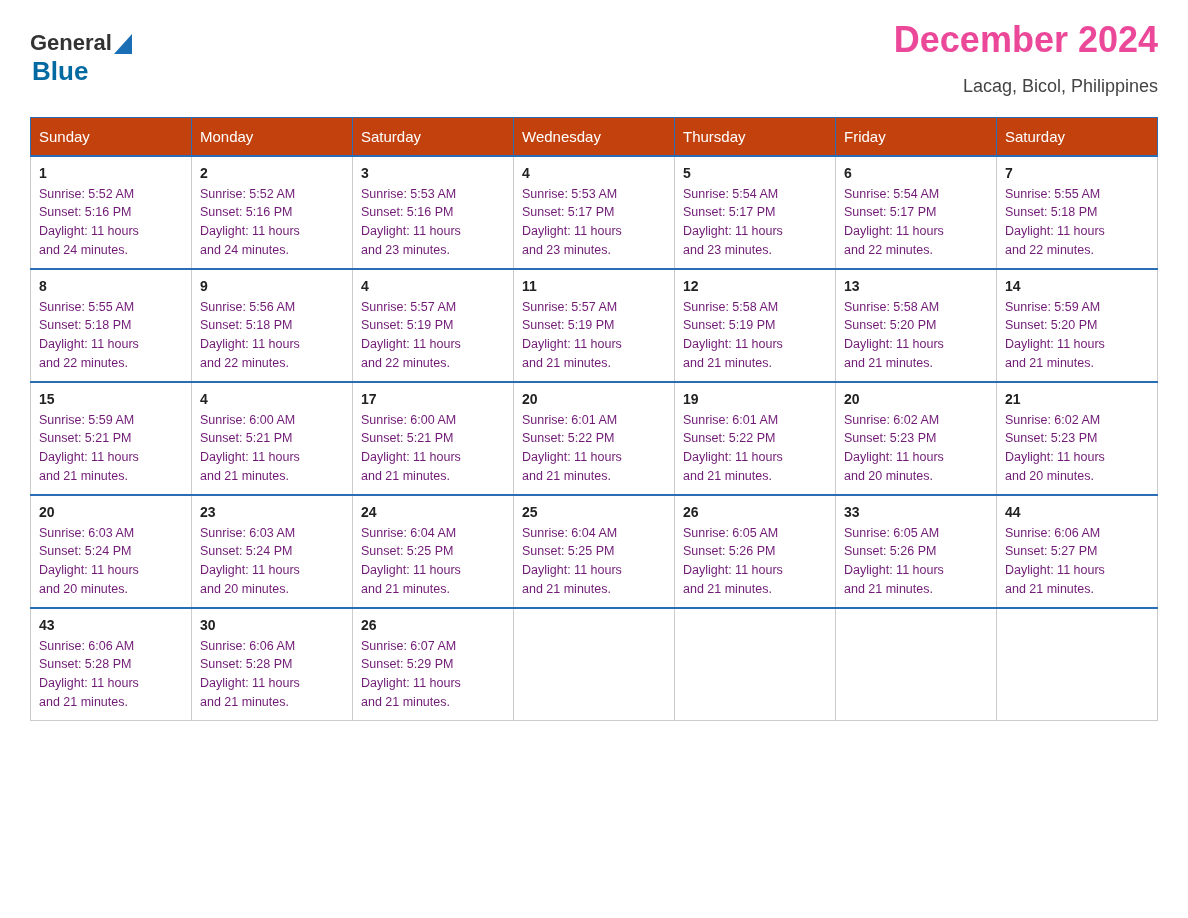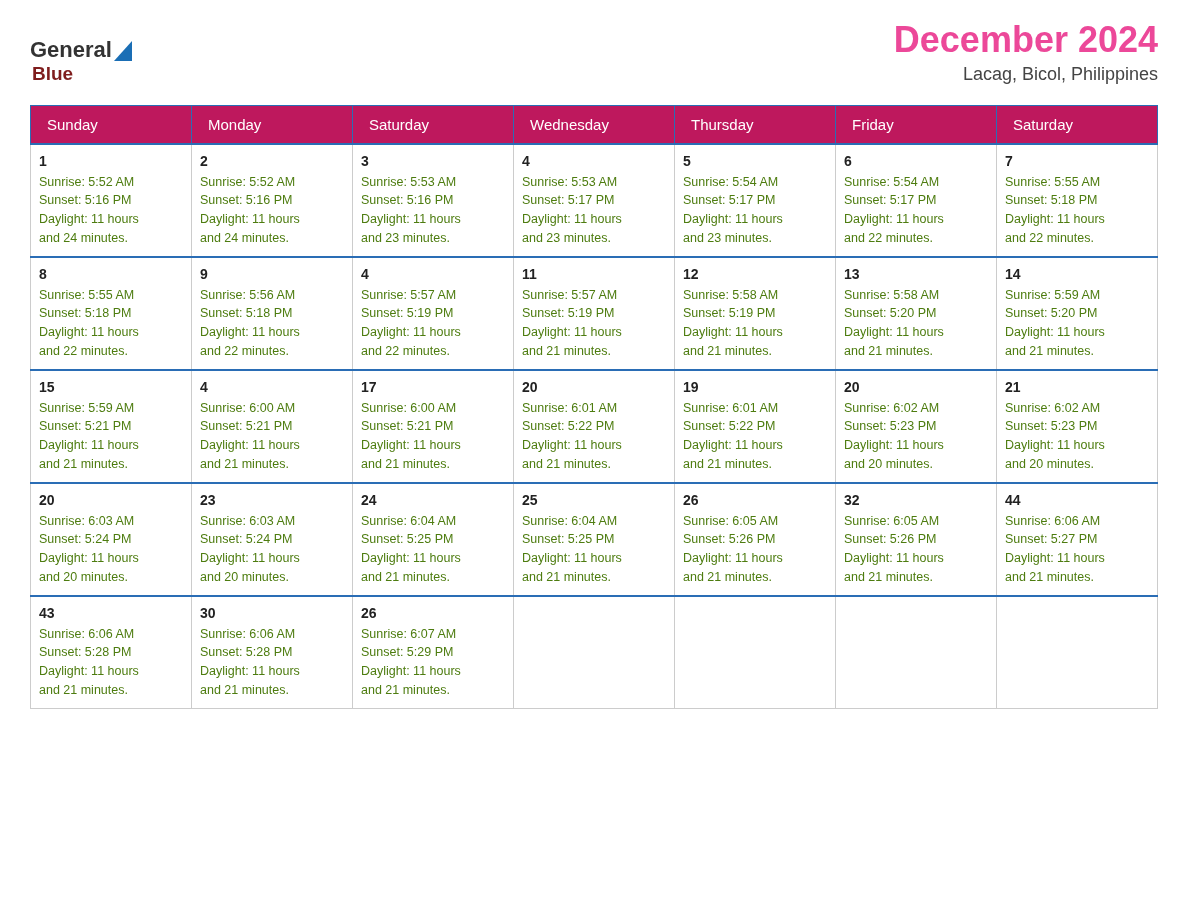--- a/index.html
+++ b/index.html
@@ -6,51 +6,51 @@
     body {
       font-family: Arial, sans-serif;
       background: #fff;
       padding: 20px 30px;
       width: 1188px;
       min-height: 918px;
     }
     .header {
       display: flex;
       justify-content: space-between;
-      align-items: flex-end;
+      align-items: center;
       margin-bottom: 20px;
     }
     .logo-text-general {
       font-size: 22px;
       font-weight: bold;
       color: #333;
     }
     .header-right {
       text-align: right;
     }
     .month-title {
       font-size: 36px;
       font-weight: bold;
       color: #ec4899;
       line-height: 1.1;
     }
     .location-title {
       font-size: 18px;
       color: #444;
-      margin-top: 4px;
+      margin-top: 16px;
     }
     table {
       width: 100%;
       border-collapse: collapse;
       table-layout: fixed;
     }
     thead tr th {
-      background-color: #be185d;
+      background-color: #c2410c;
       color: #fff;
-      padding: 10px 16px;
+      padding: 10px 8px;
       font-size: 15px;
       font-weight: normal;
       text-align: left;
       border: 1px solid #2a6db5;
     }
     tbody tr td {
       vertical-align: top;
       padding: 8px;
       border: 1px solid #ccc;
       border-top: 2px solid #2a6db5;
@@ -61,38 +61,38 @@
     tbody tr td .day-number {
       font-size: 14px;
       font-weight: bold;
       color: #222;
       display: block;
       margin-bottom: 4px;
     }
     tbody tr td .day-info {
       font-size: 12.5px;
       line-height: 1.5;
-      color: #4d7c0f;
+      color: #701a75;
     }
     tbody tr td.empty {
       background: #fff;
     }
     .logo-wrapper {
       display: flex;
       flex-direction: column;
       align-items: flex-start;
     }
     .logo-top-row {
       display: flex;
       align-items: center;
     }
     .logo-bottom {
-      font-size: 19px;
-      font-weight: bold;
-      color: #7f1d1d;
+      font-size: 26px;
+      font-weight: bold;
+      color: #0369a1;
       margin-left: 2px;
     }
     .triangle-svg {
       margin-left: 2px;
       margin-top: 2px;
     }
   </style>
 </head>
 <body>
 
@@ -230,21 +230,21 @@
         </td>
         <td>
           <span class="day-number">25</span>
           <div class="day-info">Sunrise: 6:04 AM<br>Sunset: 5:25 PM<br>Daylight: 11 hours<br>and 21 minutes.</div>
         </td>
         <td>
           <span class="day-number">26</span>
           <div class="day-info">Sunrise: 6:05 AM<br>Sunset: 5:26 PM<br>Daylight: 11 hours<br>and 21 minutes.</div>
         </td>
         <td>
-          <span class="day-number">32</span>
+          <span class="day-number">33</span>
           <div class="day-info">Sunrise: 6:05 AM<br>Sunset: 5:26 PM<br>Daylight: 11 hours<br>and 21 minutes.</div>
         </td>
         <td>
           <span class="day-number">44</span>
           <div class="day-info">Sunrise: 6:06 AM<br>Sunset: 5:27 PM<br>Daylight: 11 hours<br>and 21 minutes.</div>
         </td>
       </tr>
       <tr>
         <td>
           <span class="day-number">43</span>

